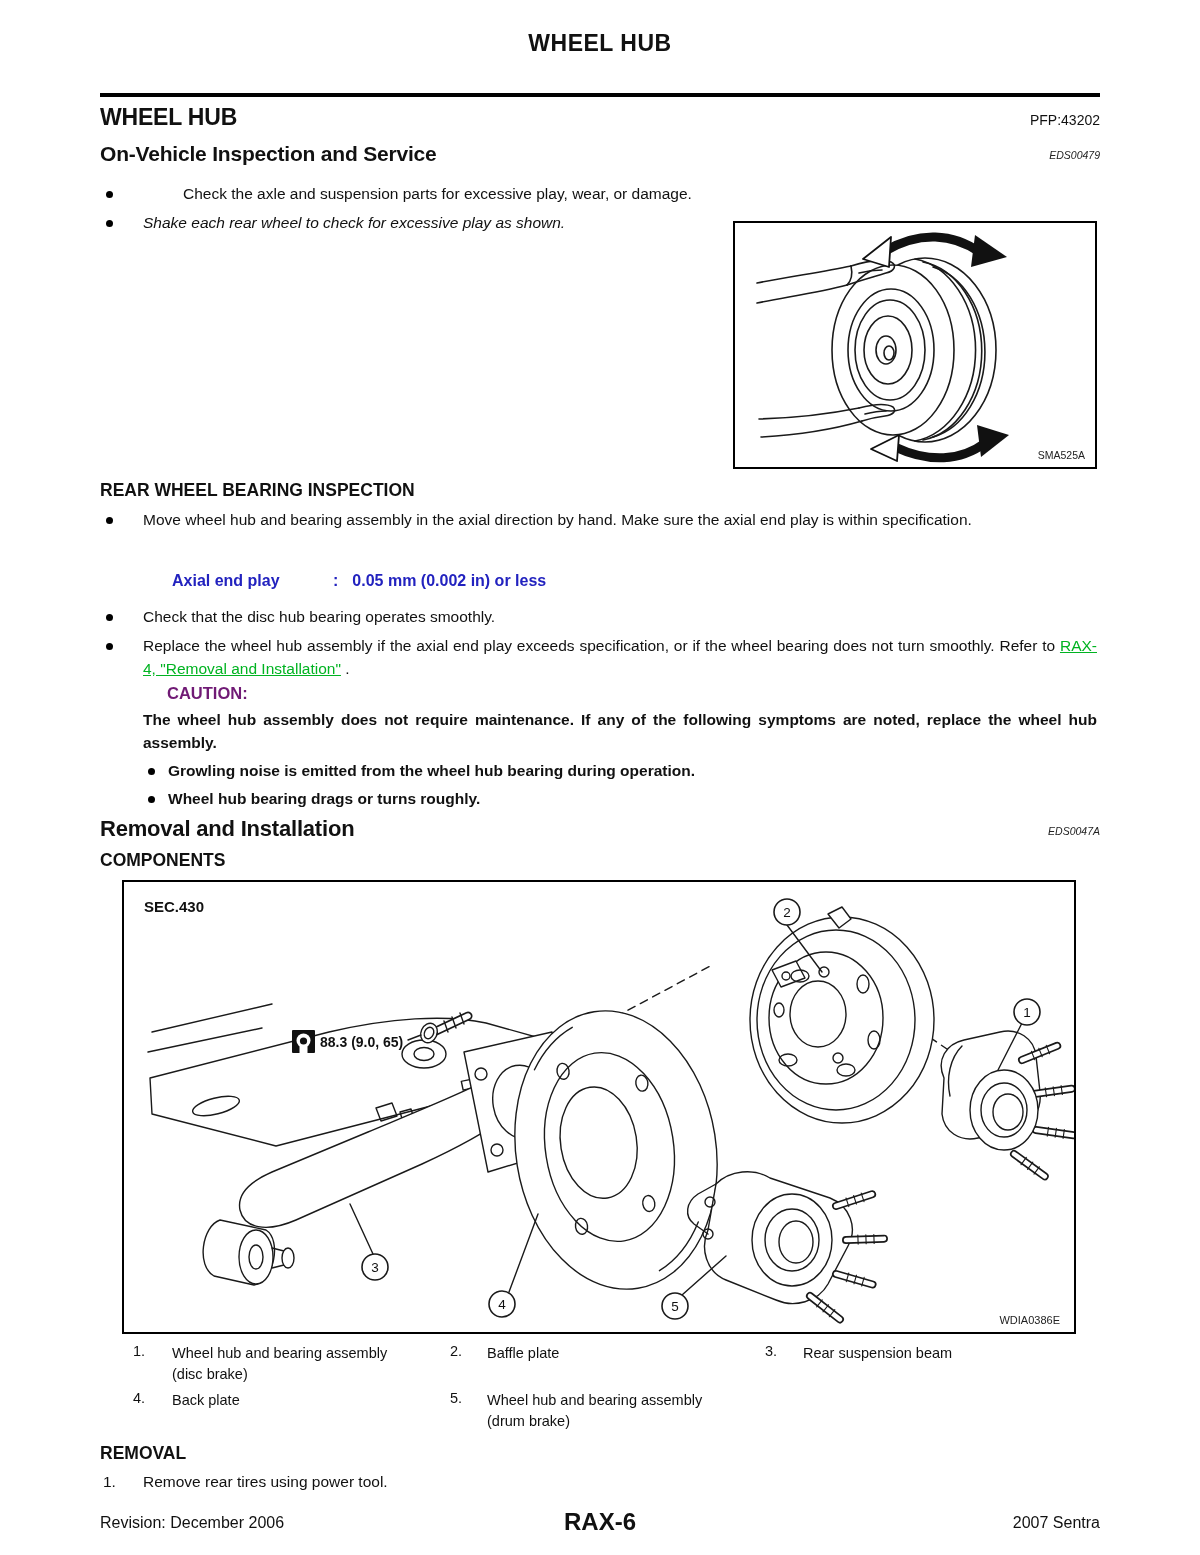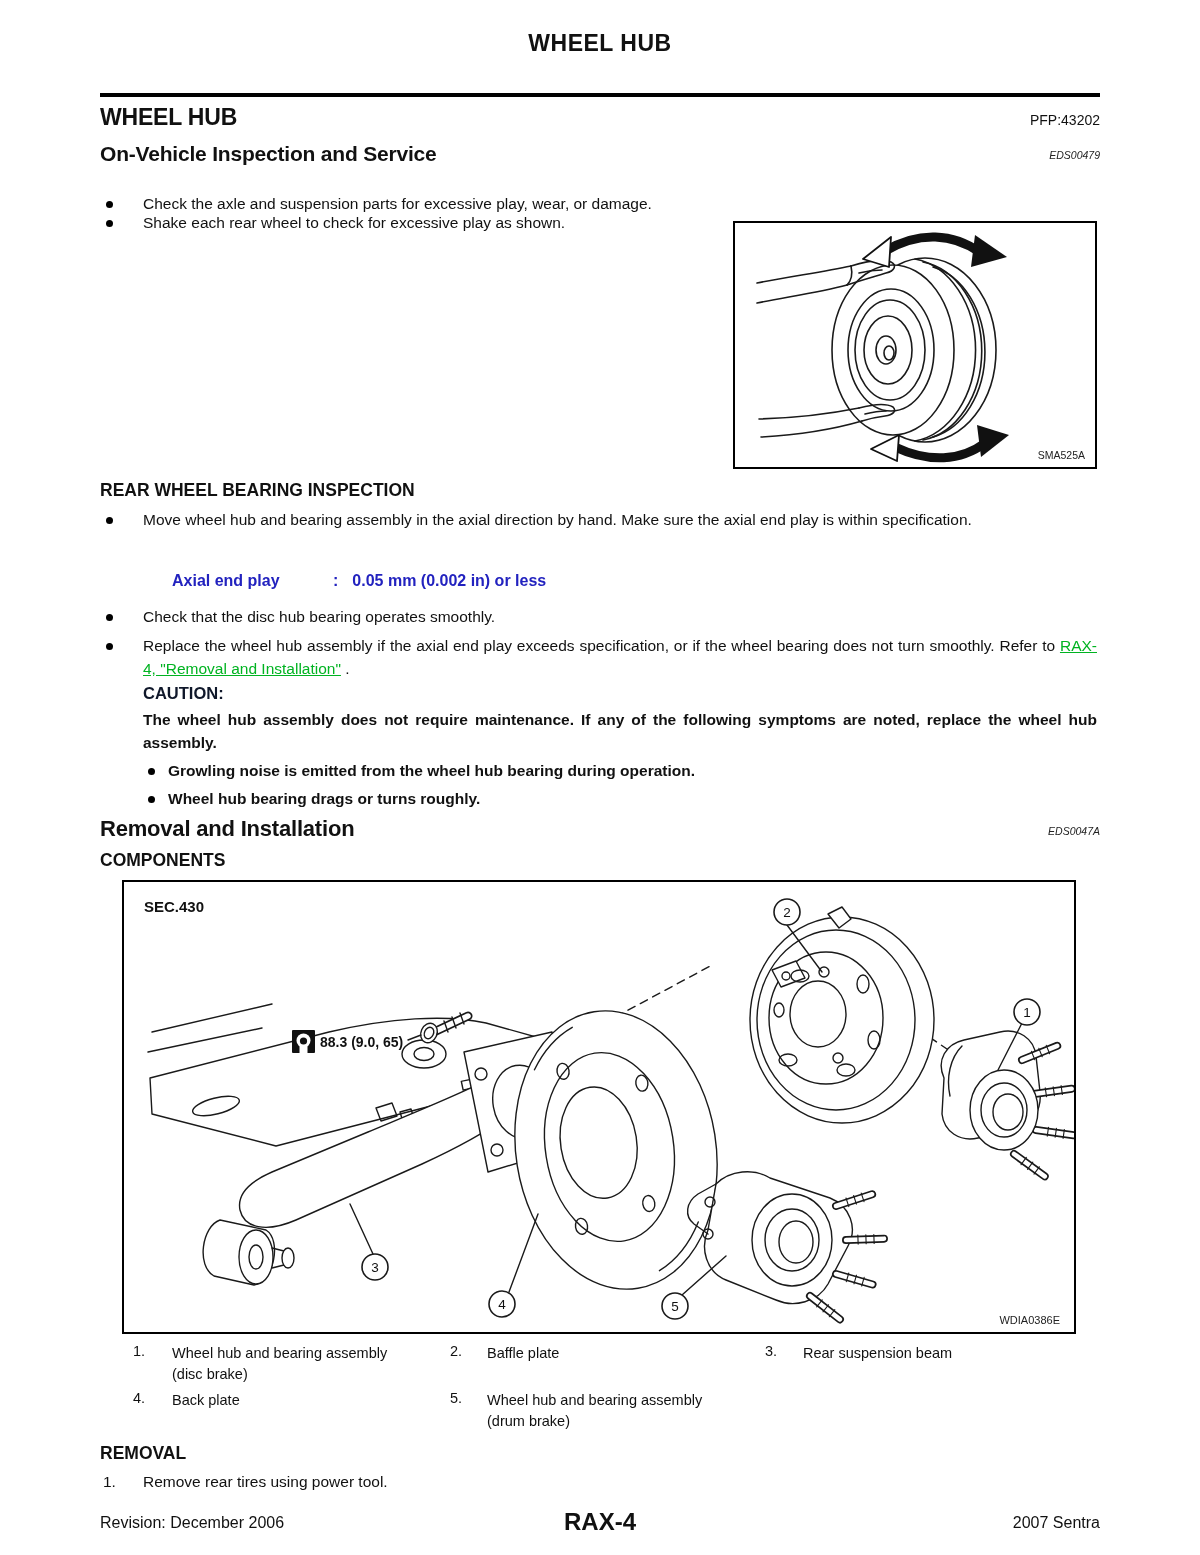--- a/index.html
+++ b/index.html
@@ -20,21 +20,21 @@
   .eds{font-size:10.5px; font-style:italic; padding-bottom:5px; color:#222;}
   .body-text{font-size:15.5px; line-height:1.48;}
   .bullet{display:flex;}
   .dot{width:7px;height:7px;border-radius:50%;background:#000;margin:8px 30px 0 0;flex:none;}
   .dot.sm{margin:8px 13px 0 0;}
   .just{text-align:justify;}
   .spec{font-size:16px; font-weight:bold; color:#2222bf;}
   .spec .lbl{display:inline-block; width:161px;}
   .spec .val{margin-left:14px;}
   .link{color:#00b321; text-decoration:underline; cursor:pointer;}
-  .caution-label{font-size:16.5px; font-weight:bold; color:#0f172a;}
+  .caution-label{font-size:16.5px; font-weight:bold; color:#701a75;margin-left:24px;}
   .bold{font-weight:bold;}
   .figbox{border:2px solid #000; background:#fff; box-sizing:border-box;}
   .legend-num{font-size:14.5px;}
   .legend-text{font-size:14.5px; line-height:1.45;}
   .footer-side{font-size:16px;}
   .footer-center{font-size:24px; font-weight:bold;}
   svg text{font-family:"Liberation Sans", sans-serif;}
 </style>
 </head>
 <body>
@@ -47,25 +47,25 @@
   <div class="abs row" style="top:104px;">
     <span class="h-sec">WHEEL HUB</span>
     <span class="pfp">PFP:43202</span>
   </div>
 
   <div class="abs row" style="top:142px;text-align:center;">
     <span class="h-sub">On-Vehicle Inspection and Service</span>
     <span class="eds">EDS00479</span>
   </div>
 
-  <div class="abs bullet body-text" style="left:106px; top:193px; width:991px;">
+  <div class="abs bullet body-text" style="left:106px; top:183px; width:991px;gap:40px;">
     <span class="dot"></span>
     <div>Check the axle and suspension parts for excessive play, wear, or damage.</div>
   </div>
-  <div class="abs bullet body-text" style="left:106px; top:212px; width:991px;">
+  <div class="abs bullet body-text" style="left:106px; top:212px; width:991px;font-style:italic;">
     <span class="dot"></span>
     <div>Shake each rear wheel to check for excessive play as shown.</div>
   </div>
 
   <div class="abs figbox" style="left:733px; top:221px; width:364px; height:248px;">
     <svg viewBox="0 0 360 244" width="360" height="244">
       <g fill="none" stroke="#1a1a1a" stroke-width="1.6" stroke-linecap="round" stroke-linejoin="round">
 
         <g>
           <ellipse cx="190" cy="127" rx="71" ry="92"></ellipse>
@@ -315,16 +315,16 @@
       <div>Wheel hub and bearing assembly</div>
       <div>(drum brake)</div>
     </div>
   </div>
 
   <div class="abs h-small" style="left:100px; top:1443px;">REMOVAL</div>
   <span class="abs body-text" style="left:103px; top:1471px;">1.</span>
   <div class="abs body-text" style="left:143px; top:1471px; width:900px;">Remove rear tires using power tool.</div>
 
   <div class="abs footer-side" style="left:100px; top:1514px;">Revision: December 2006</div>
-  <div class="abs footer-center" style="left:0; top:1508px; width:1200px; text-align:center;">RAX-4</div>
+  <div class="abs footer-center" style="left:0; top:1508px; width:1200px; text-align:center;">RAX-6</div>
   <div class="abs footer-side" style="left:900px; top:1514px; width:200px; text-align:right;">2007 Sentra</div>
 
 </div>
 
 </body></html>

